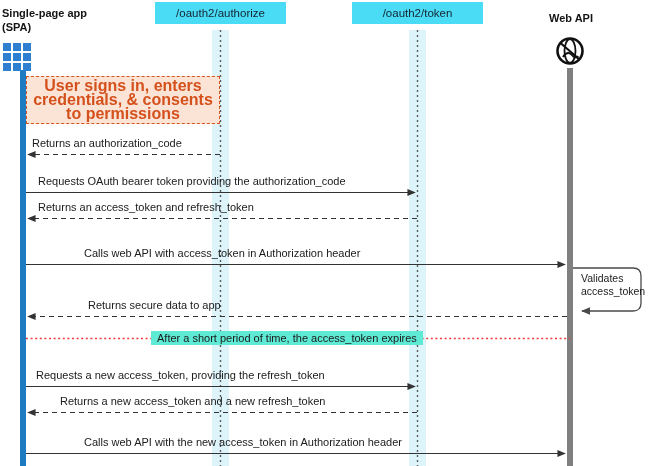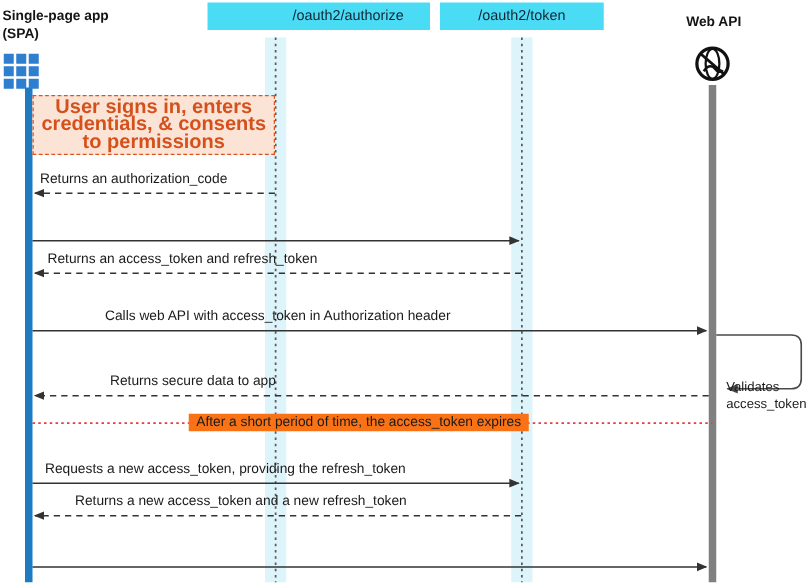--- a/index.html
+++ b/index.html
@@ -69,31 +69,30 @@
     color: #1a1a1a;
     line-height: 14px;
     white-space: nowrap;
   }
   .divider-label {
     position: absolute;
     font-size: 11px;
     color: #1a1a1a;
     line-height: 14px;
     white-space: nowrap;
-    background: #f97316;
+    background: #5eead4;
     padding: 0 6px;
   }
   .selfloop-label {
     position: absolute;
     font-size: 10.5px;
     color: #1a1a1a;
     line-height: 13px;
     white-space: pre-line;
     text-align: left;
-    margin-top: 32px;
   }
 
   
   .spa-icon {
     position: absolute;
     display: grid;
     grid-template-columns: repeat(3, 8px);
     grid-template-rows: repeat(3, 8px);
     gap: 2px;
   }
@@ -164,40 +163,42 @@
       <i></i>
       <i></i>
       <i></i>
       <i></i>
       <i></i>
       <i></i>
       <i></i>
       <i></i>
   </div>
 
-  <div class="header-box" style="left:166px; top:2px; width:131px;padding-left:47px;">/oauth2/authorize</div>
+  <div class="header-box" style="left:155px; top:2px; width:131px;">/oauth2/authorize</div>
 
   <div class="header-box" style="left:352px; top:2px; width:131px;">/oauth2/token</div>
 
   <div class="participant-title" style="left:545px; top:11px; width:52px; text-align:center;">Web API</div>
 
   <div class="note-box" style="left:26px; top:76px; width:194px; height:48px;">User signs in, enters credentials, &amp; consents to permissions</div>
 
   <div class="msg-label" style="left:32px; top:136px;text-align:right;">Returns an authorization_code</div>
 
+  <div class="msg-label" style="left:38px; top:174px;">Requests OAuth bearer token providing the authorization_code</div>
 
   <div class="msg-label" style="left:84px; top:246px;">Calls web API with access_token in Authorization header</div>
 
   <div class="msg-label" style="left:38px; top:200px;">Returns an access_token and refresh_token</div>
 
   <div class="msg-label" style="left:36px; top:368px;">Requests a new access_token, providing the refresh_token</div>
 
   <div class="msg-label" style="left:88px; top:298px;">Returns secure data to app</div>
 
   <div class="msg-label" style="left:36px; top:394px;padding-left:24px;">Returns a new access_token and a new refresh_token</div>
 
+  <div class="msg-label" style="left:84px; top:435px;">Calls web API with the new access_token in Authorization header</div>
 
   <div class="selfloop-label" style="left:581px; top:272px;">Validates
 access_token</div>
 
   <div class="divider-label" style="left:151px; top:331px;">After a short period of time, the access_token expires</div>
 
 </div>
 
 </body></html>

